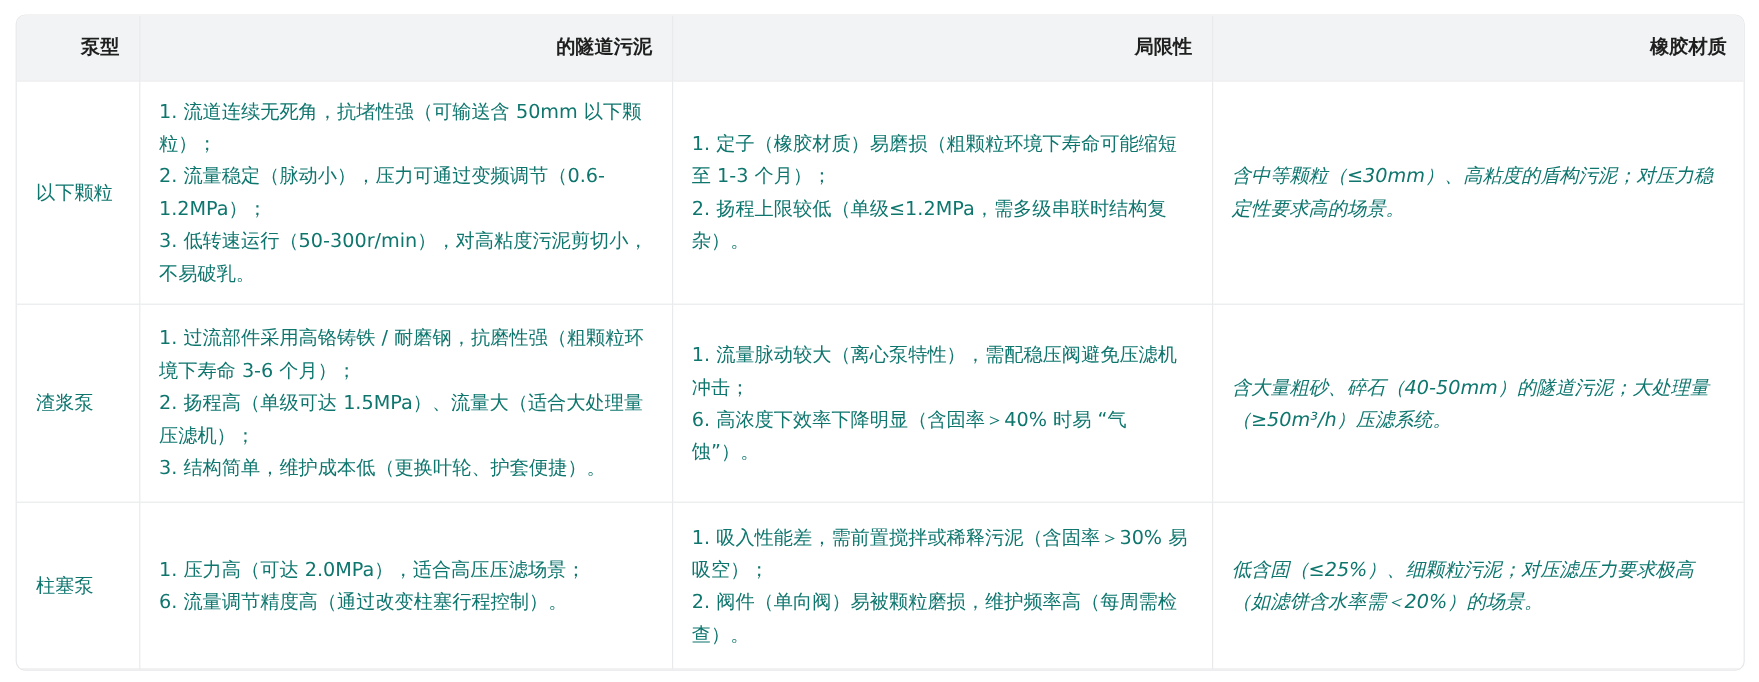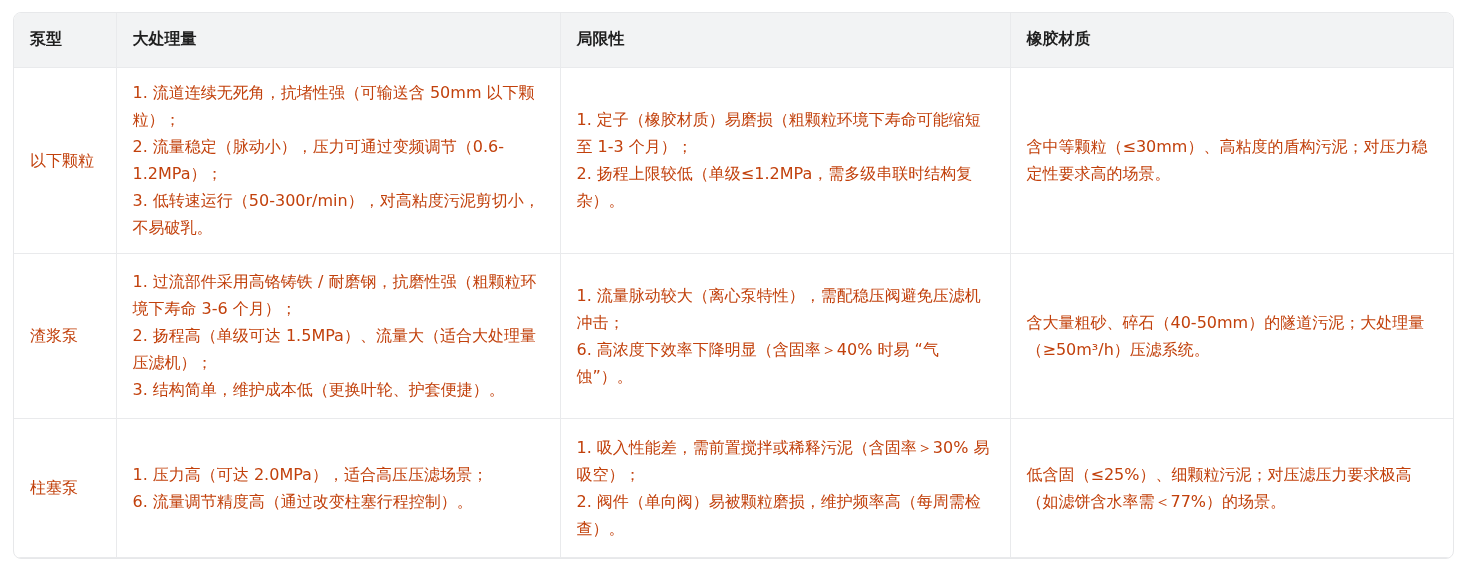--- a/index.html
+++ b/index.html
@@ -27,41 +27,41 @@
   col.c-adv   { width: 444px; }
   col.c-lim   { width: 450px; }
   col.c-scene { width: 445px; }
 
   thead th {
     background: #f2f3f4;
     height: 54px;
     font-size: 16px;
     font-weight: 700;
     color: #1f1f1f;
-    text-align: left;
+    text-align: right;
     padding: 0 16px;
     border-right: 1px solid #e9eaec;
     border-bottom: 1px solid #e9eaec;
     white-space: nowrap;
   }
   thead th:last-child { border-right: none; }
 
   tbody td {
     vertical-align: middle;
     font-size: 16px;
     line-height: 27px;
-    color: #c2410c;
+    color: #0f766e;
     text-align: left;
     padding: 10px 16px;
     border-right: 1px solid #e9eaec;
     border-bottom: 1px solid #e9eaec;
     white-space: pre-line;
     word-break: break-word;
   }
-  tbody td:last-child { border-right: none; }
+  tbody td:last-child { border-right: none; font-style: italic; }
 
   td.cell-type { white-space: nowrap; }
 
   tr.row-1 td { height: 186px; }
   tr.row-2 td { height: 165px; }
   tr.row-3 td { height: 139px; }
 </style>
 </head>
 <body>
 
@@ -69,21 +69,21 @@
   <table class="pump-table">
     <colgroup>
       <col class="c-type">
         <col class="c-adv">
         <col class="c-lim">
         <col class="c-scene">
     </colgroup>
     <thead>
       <tr>
         <th>泵型</th>
-        <th>大处理量</th>
+        <th>的隧道污泥</th>
         <th>局限性</th>
         <th>橡胶材质</th>
       </tr>
     </thead>
     <tbody>
       <tr class="row-1">
         <td class="cell-type">以下颗粒</td>
         <td>1. 流道连续无死角，抗堵性强（可输送含 50mm 以下颗粒）；
 2. 流量稳定（脉动小），压力可通过变频调节（0.6-1.2MPa）；
 3. 低转速运行（50-300r/min），对高粘度污泥剪切小，不易破乳。</td>
@@ -99,17 +99,17 @@
         <td>1. 流量脉动较大（离心泵特性），需配稳压阀避免压滤机冲击；
 6. 高浓度下效率下降明显（含固率＞40% 时易 “气蚀”）。</td>
         <td>含大量粗砂、碎石（40-50mm）的隧道污泥；大处理量（≥50m³/h）压滤系统。</td>
       </tr>
       <tr class="row-3">
         <td class="cell-type">柱塞泵</td>
         <td>1. 压力高（可达 2.0MPa），适合高压压滤场景；
 6. 流量调节精度高（通过改变柱塞行程控制）。</td>
         <td>1. 吸入性能差，需前置搅拌或稀释污泥（含固率＞30% 易吸空）；
 2. 阀件（单向阀）易被颗粒磨损，维护频率高（每周需检查）。</td>
-        <td>低含固（≤25%）、细颗粒污泥；对压滤压力要求极高（如滤饼含水率需＜77%）的场景。</td>
+        <td>低含固（≤25%）、细颗粒污泥；对压滤压力要求极高（如滤饼含水率需＜20%）的场景。</td>
       </tr>
     </tbody>
   </table>
 </div>
 
 </body></html>

